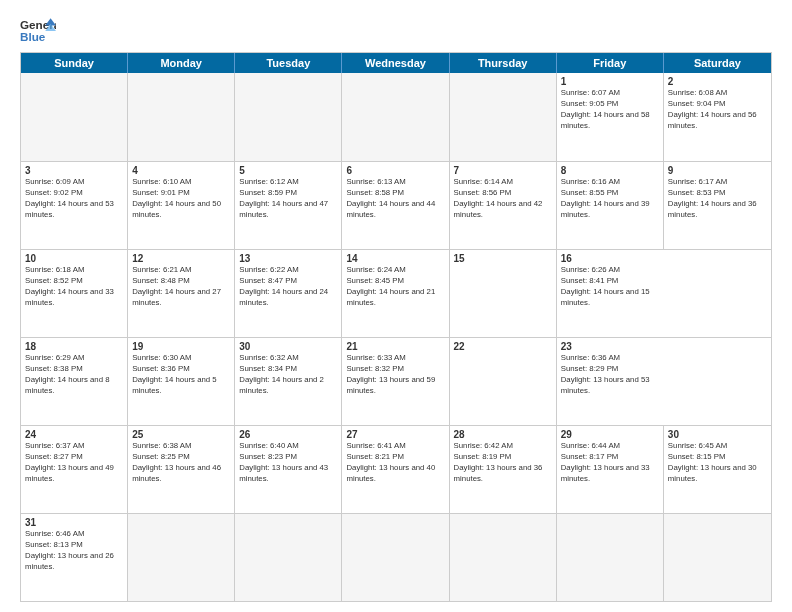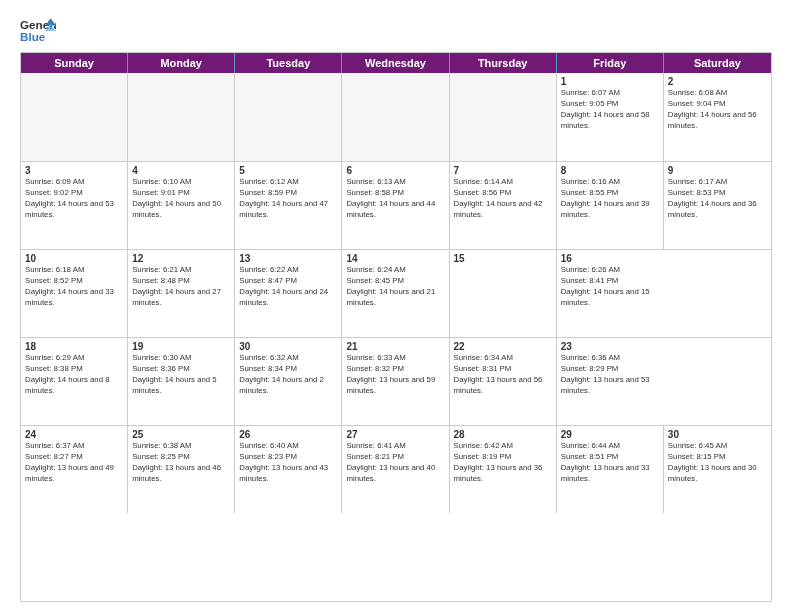--- a/index.html
+++ b/index.html
@@ -47,21 +47,21 @@
     }
     .calendar {
       flex: 1;
       display: flex;
       flex-direction: column;
       border: 1px solid #ccc;
     }
     .cal-header-row {
       display: grid;
       grid-template-columns: repeat(7, 1fr);
-      background: #701a75;
+      background: #0369a1;
     }
     .cal-header-cell {
       color: #fff;
       font-size: 11px;
       font-weight: bold;
       padding: 4px 4px;
       text-align: center;
       border-right: 1px solid #5a9ad0;
     }
     .cal-header-cell:last-child { border-right: none; }
@@ -247,23 +247,20 @@
 Daylight: 14 hours and 2 minutes.</div>
           </div>
           <div class="cal-cell">
             <span class="day-num">21</span>
             <div class="day-info" style="white-space: pre-line;">Sunrise: 6:33 AM
 Sunset: 8:32 PM
 Daylight: 13 hours and 59 minutes.</div>
           </div>
           <div class="cal-cell">
             <span class="day-num">22</span>
-            <div class="day-info" style="white-space: pre-line;">Sunrise: 6:34 AM
-Sunset: 8:31 PM
-Daylight: 13 hours and 56 minutes.</div>
           </div>
           <div class="cal-cell">
             <span class="day-num">23</span>
             <div class="day-info" style="white-space: pre-line;">Sunrise: 6:36 AM
 Sunset: 8:29 PM
 Daylight: 13 hours and 53 minutes.</div>
           </div>
         </div>
         <div class="cal-row">
           <div class="cal-cell">
@@ -292,25 +289,39 @@
           </div>
           <div class="cal-cell">
             <span class="day-num">28</span>
             <div class="day-info" style="white-space: pre-line;">Sunrise: 6:42 AM
 Sunset: 8:19 PM
 Daylight: 13 hours and 36 minutes.</div>
           </div>
           <div class="cal-cell">
             <span class="day-num">29</span>
             <div class="day-info" style="white-space: pre-line;">Sunrise: 6:44 AM
-Sunset: 8:51 PM
+Sunset: 8:17 PM
 Daylight: 13 hours and 33 minutes.</div>
           </div>
           <div class="cal-cell">
             <span class="day-num">30</span>
             <div class="day-info" style="white-space: pre-line;">Sunrise: 6:45 AM
 Sunset: 8:15 PM
 Daylight: 13 hours and 30 minutes.</div>
           </div>
+        </div>
+        <div class="cal-row">
+          <div class="cal-cell">
+            <span class="day-num">31</span>
+            <div class="day-info" style="white-space: pre-line;">Sunrise: 6:46 AM
+Sunset: 8:13 PM
+Daylight: 13 hours and 26 minutes.</div>
+          </div>
+          <div class="cal-cell empty"></div>
+          <div class="cal-cell empty"></div>
+          <div class="cal-cell empty"></div>
+          <div class="cal-cell empty"></div>
+          <div class="cal-cell empty"></div>
+          <div class="cal-cell empty"></div>
         </div>
       </div>
   </div>
 </div>
 
 </body></html>

